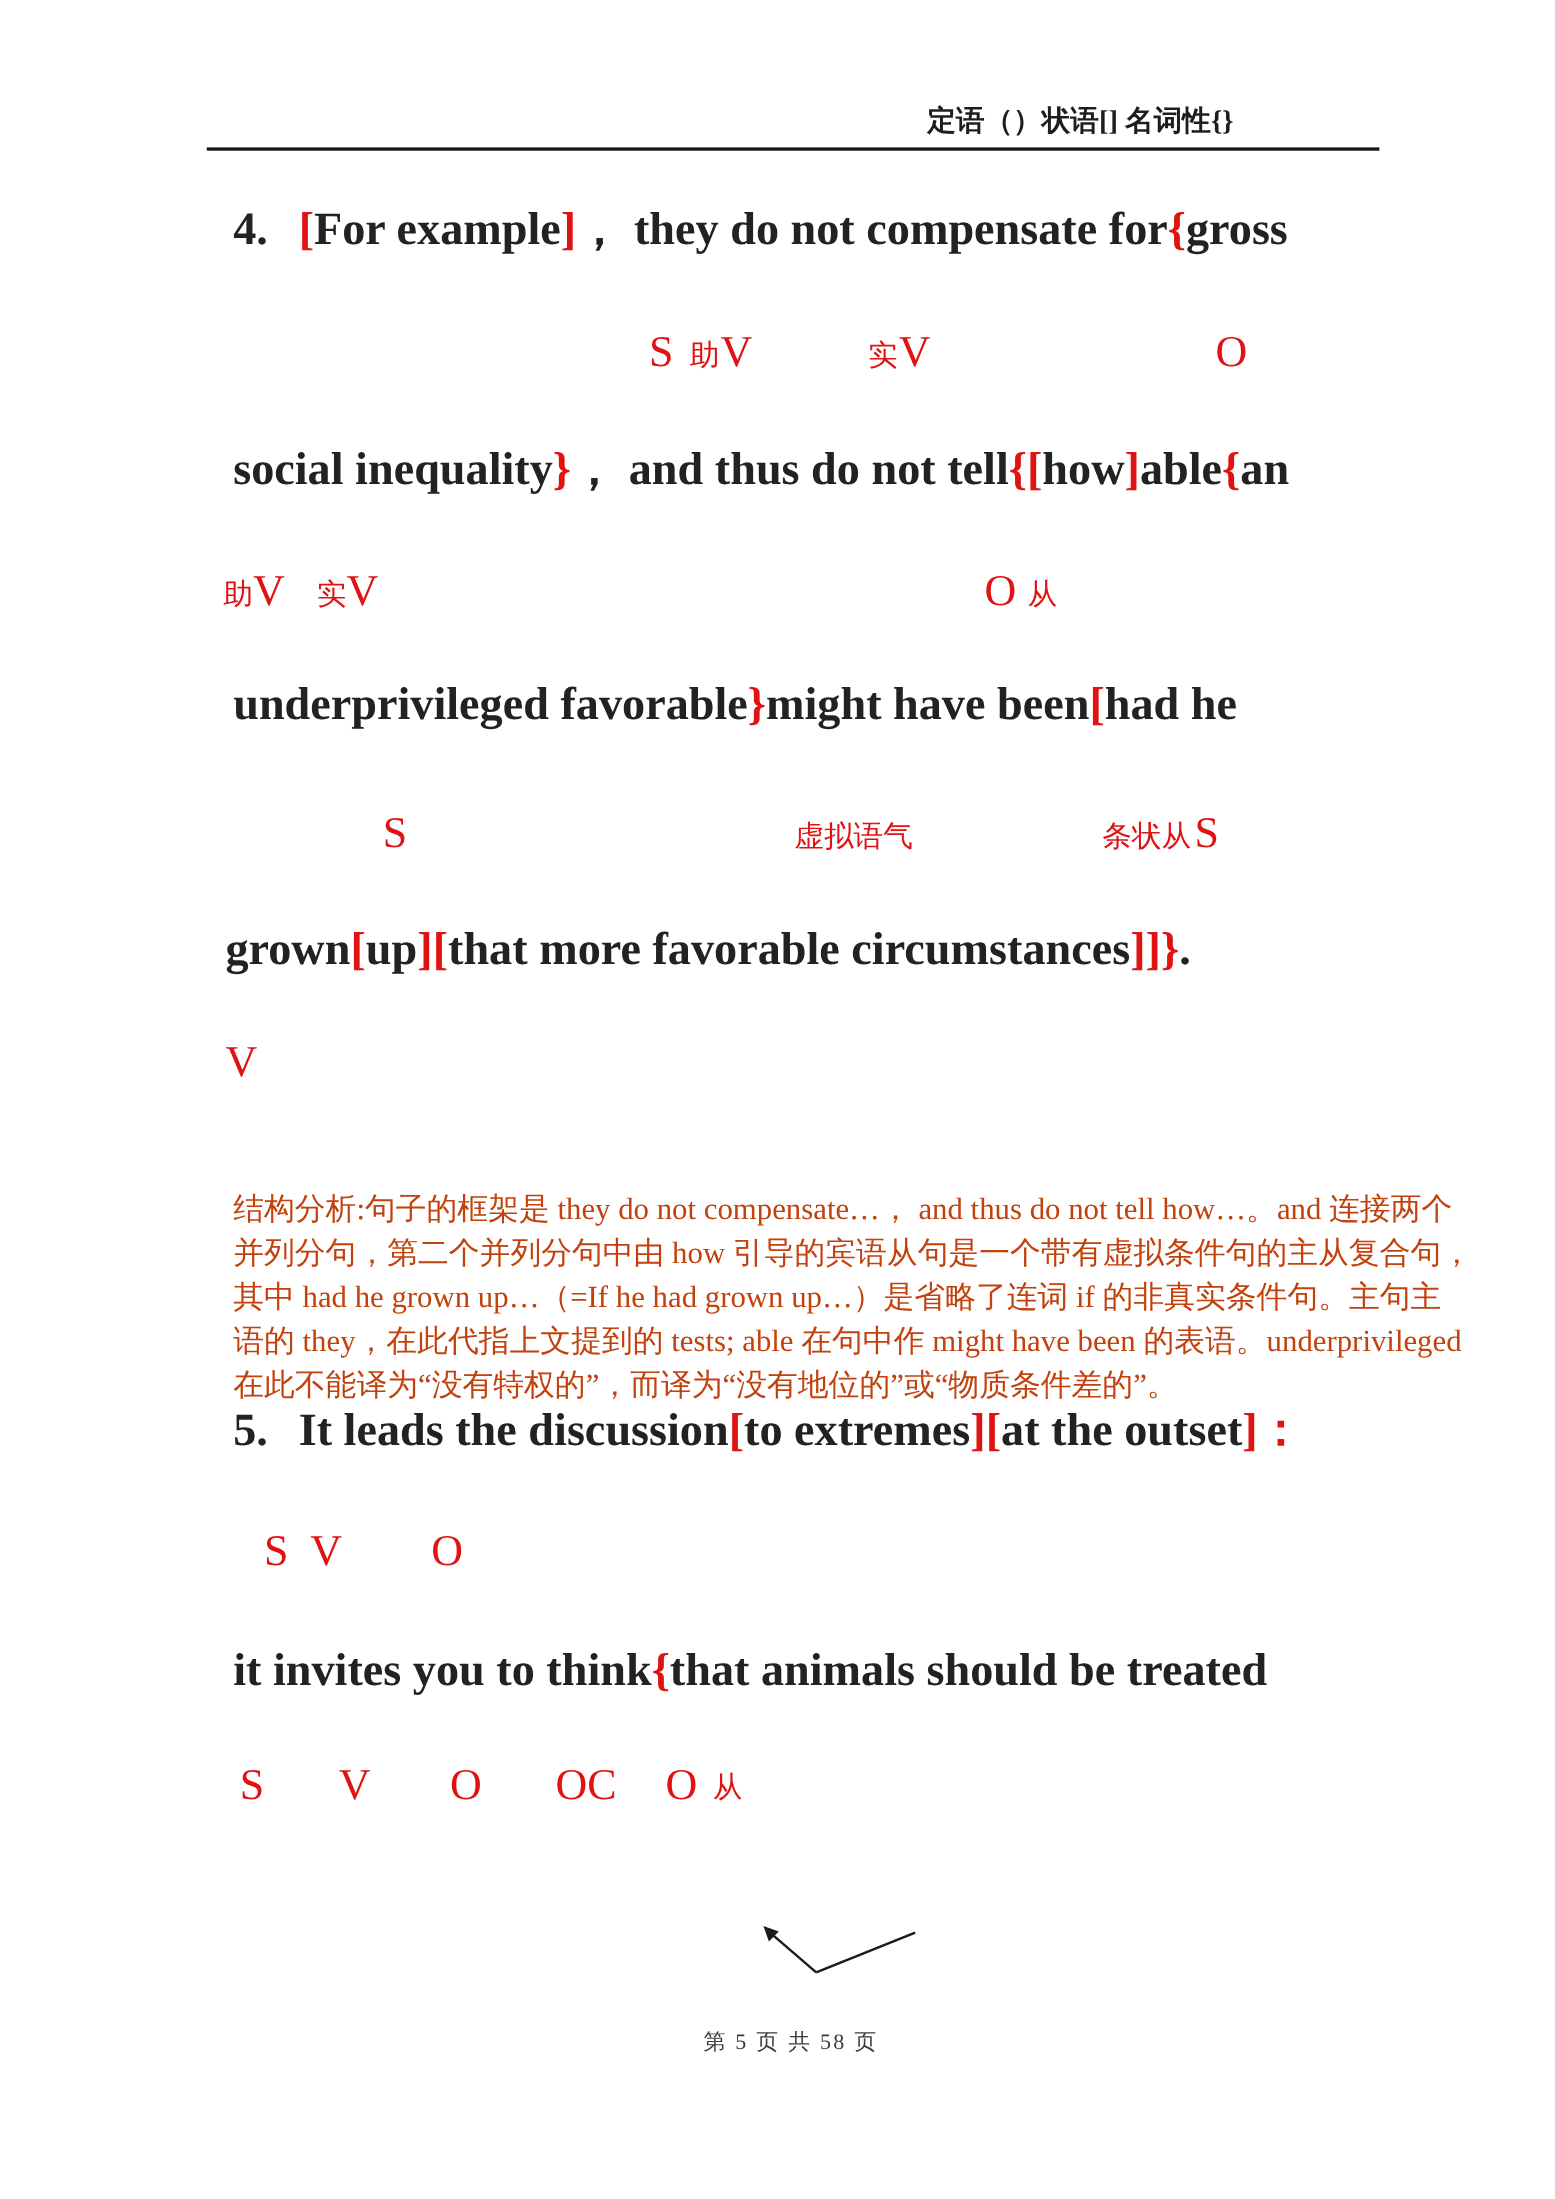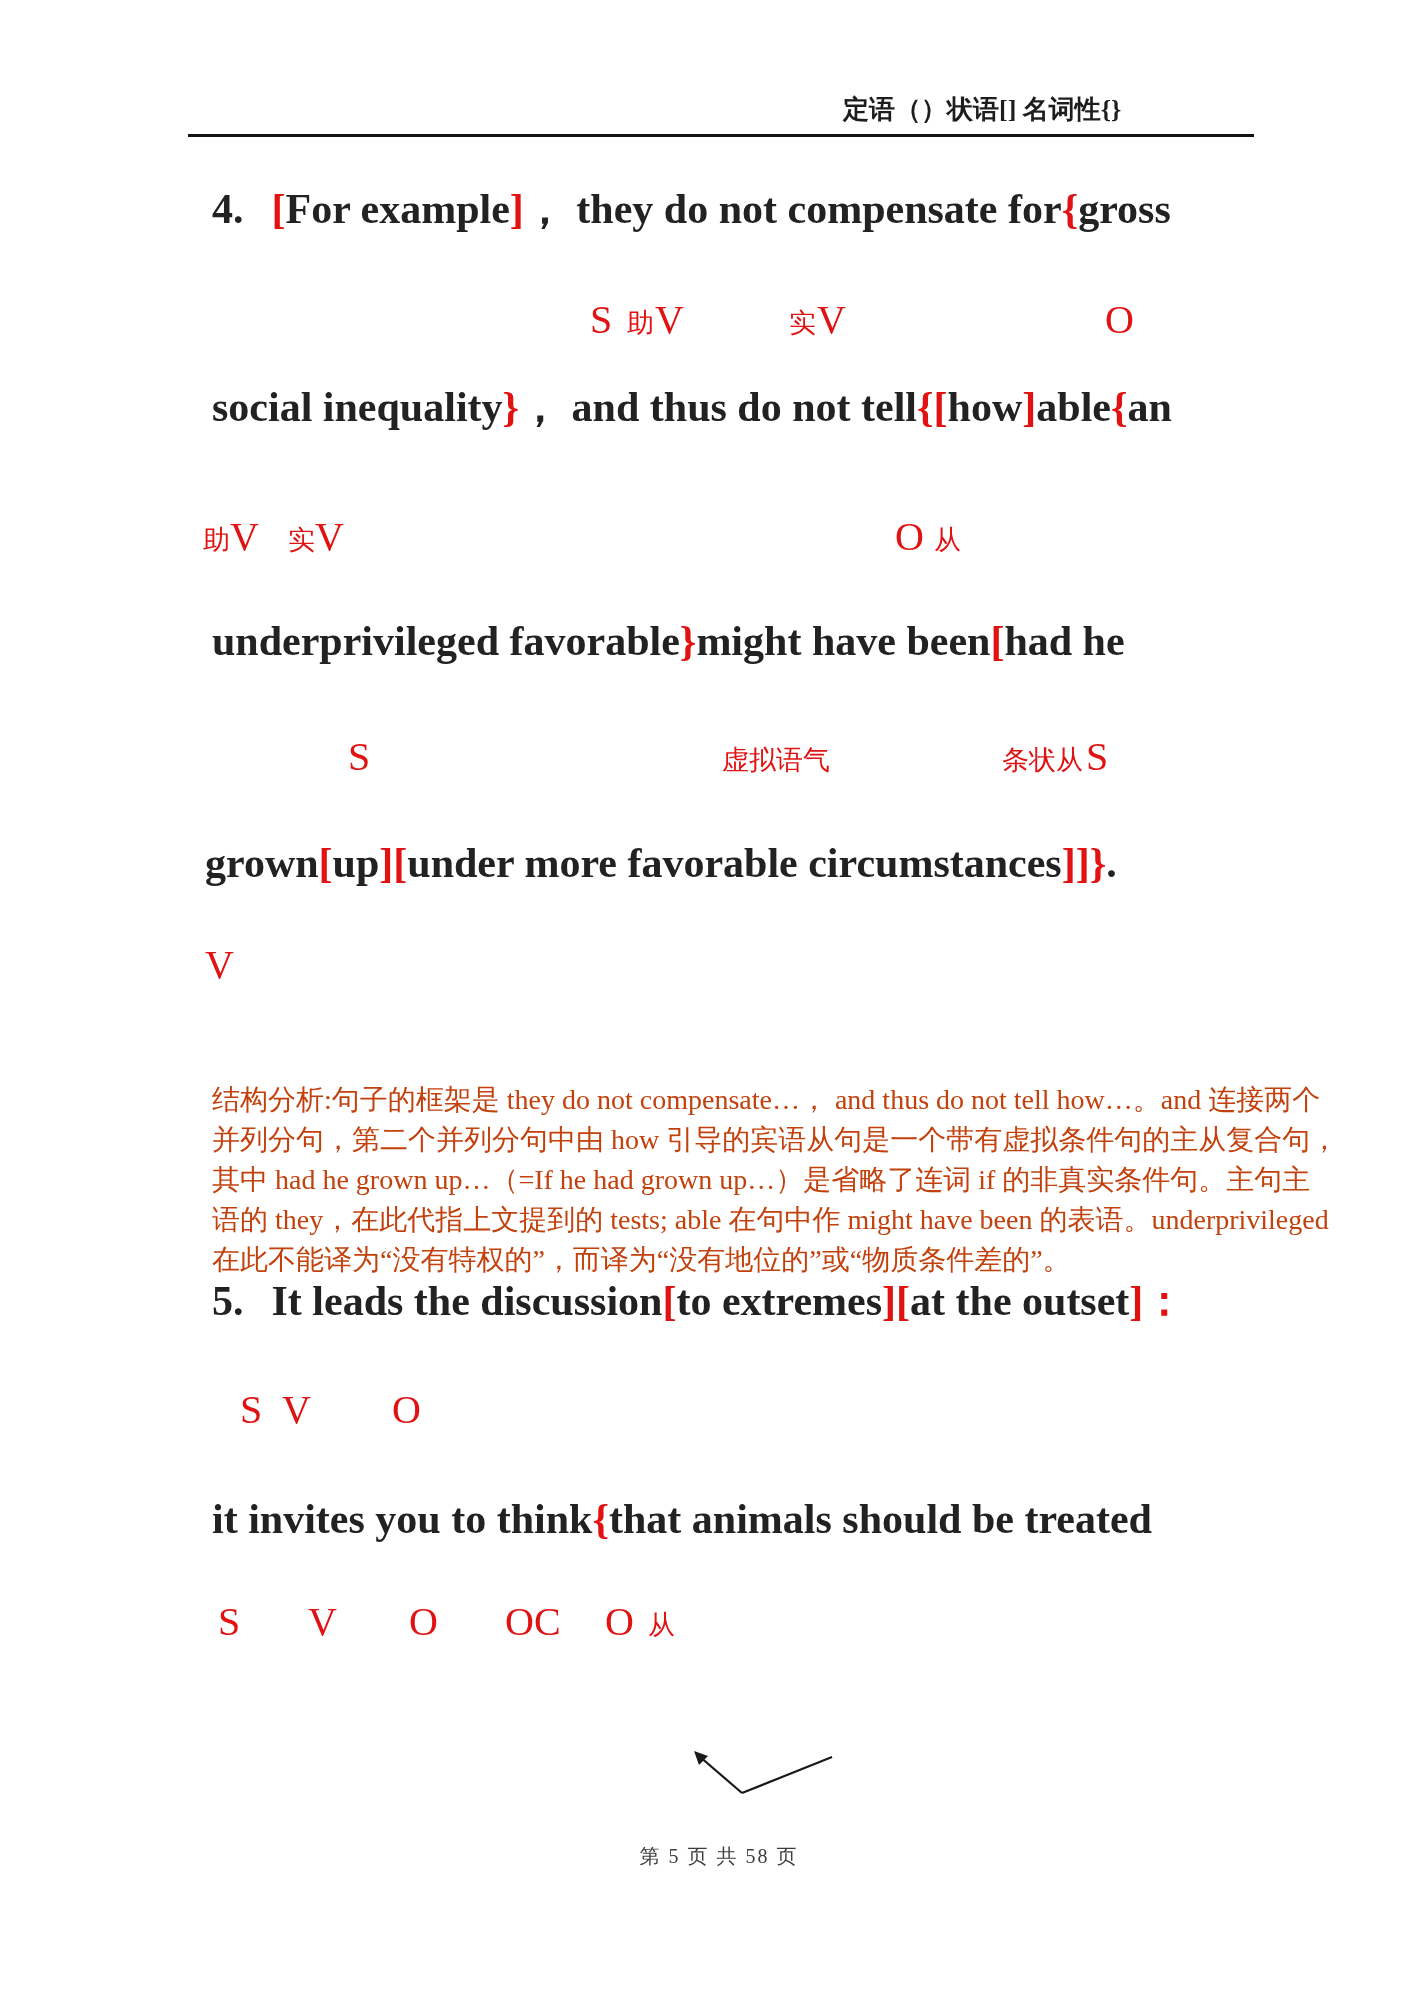--- a/index.html
+++ b/index.html
@@ -53,21 +53,21 @@
 
   <div class="annrow" style="top:288px;">
     <span class="ann ann-big" style="left:590px;">S</span>
     <span class="ann ann-small" style="left:627px;">助</span>
     <span class="ann ann-big" style="left:655px;">V</span>
     <span class="ann ann-small" style="left:789px;">实</span>
     <span class="ann ann-big" style="left:817px;">V</span>
     <span class="ann ann-big" style="left:1105px;">O</span>
   </div>
 
-  <div class="sent" style="top:382px;">
+  <div class="sent" style="top:402px;">
     <span>social inequality</span><span class="rd">}</span><span>，  and thus do not tell</span><span class="rd">{</span><span class="rd">[</span><span>how</span><span class="rd">]</span><span>able</span><span class="rd">{</span><span>an</span>
   </div>
 
   <div class="annrow" style="top:505px;">
     <span class="ann ann-small" style="left:203px;">助</span>
     <span class="ann ann-big" style="left:230px;">V</span>
     <span class="ann ann-small" style="left:288px;">实</span>
     <span class="ann ann-big" style="left:315px;">V</span>
     <span class="ann ann-big" style="left:895px;">O</span>
     <span class="ann ann-small" style="left:934px;">从</span>
@@ -78,21 +78,21 @@
   </div>
 
   <div class="annrow" style="top:725px;">
     <span class="ann ann-big" style="left:348px;">S</span>
     <span class="ann ann-small" style="left:722px;">虚拟语气</span>
     <span class="ann ann-small" style="left:1002px;">条状从</span>
     <span class="ann ann-big" style="left:1086px;">S</span>
   </div>
 
   <div class="sent" style="top:838px;left:205px;">
-    <span>grown</span><span class="rd">[</span><span>up</span><span class="rd">]</span><span class="rd">[</span><span>under more favorable circumstances</span><span class="rd">]</span><span class="rd">]</span><span class="rd">}</span><span>.</span>
+    <span>grown</span><span class="rd">[</span><span>up</span><span class="rd">]</span><span class="rd">[</span><span>that more favorable circumstances</span><span class="rd">]</span><span class="rd">]</span><span class="rd">}</span><span>.</span>
   </div>
 
   <div class="annrow" style="top:933px;">
     <span class="ann ann-big" style="left:205px;">V</span>
   </div>
 
   <div class="para">
     <div>结构分析:句子的框架是 they do not compensate…， and thus do not tell how…。and 连接两个</div>
     <div>并列分句，第二个并列分句中由 how 引导的宾语从句是一个带有虚拟条件句的主从复合句，</div>
     <div>其中 had he grown up…（=If he had grown up…）是省略了连词 if 的非真实条件句。主句主</div>

